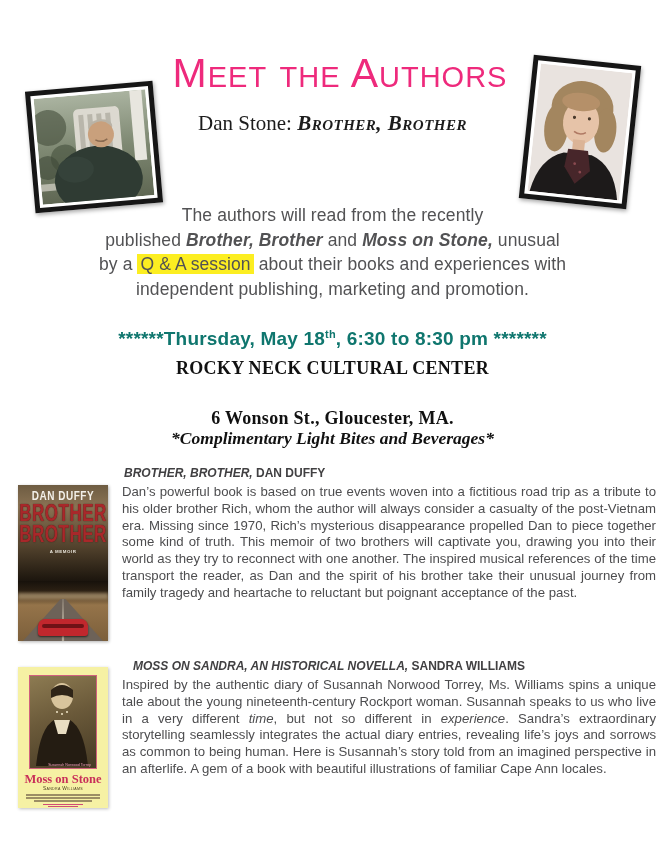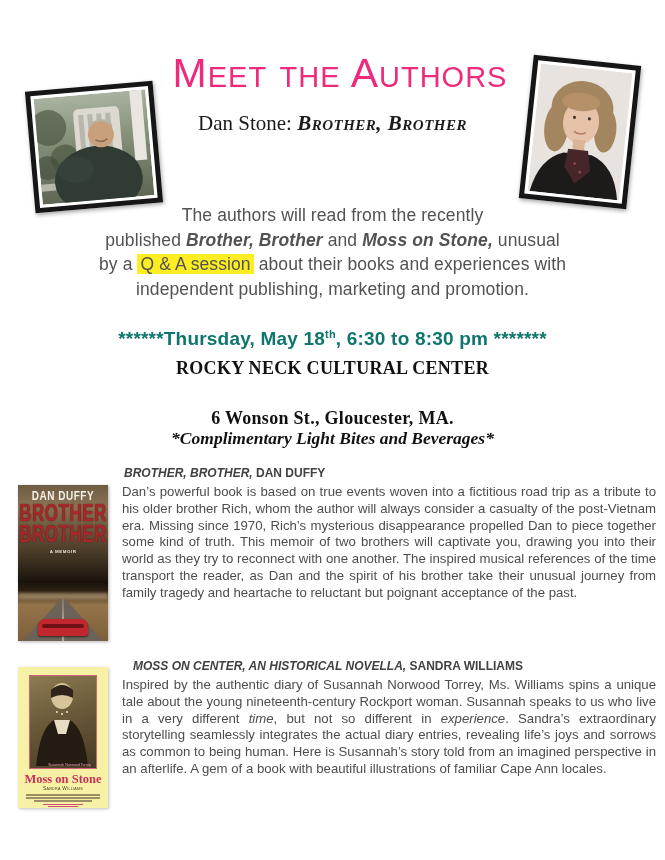--- a/index.html
+++ b/index.html
@@ -194,18 +194,18 @@
     </div>
     <div class="c2-title">Moss on Stone</div>
     <div class="c2-author">Sandra Williams</div>
     <div class="c2-line c2-l1"></div>
     <div class="c2-line c2-l2"></div>
     <div class="c2-line c2-l3"></div>
     <div class="c2-pline c2-p1"></div>
     <div class="c2-pline c2-p2"></div>
   </div>
   <div class="book-head bh2">
-    <span class="ital">MOSS ON CENTER, AN HISTORICAL NOVELLA,</span>
+    <span class="ital">MOSS ON SANDRA, AN HISTORICAL NOVELLA,</span>
     <span>SANDRA WILLIAMS</span>
   </div>
   <p class="book-body bb2"><span>Inspired by the authentic diary of Susannah Norwood Torrey, Ms. Williams spins a unique tale about the young nineteenth-century Rockport woman. Susannah speaks to us who live in a very different </span><span class="ital">time</span><span>, but not so different in </span><span class="ital">experience</span><span>. Sandra’s extraordinary storytelling seamlessly integrates the actual diary entries, revealing life’s joys and sorrows as common to being human. Here is Susannah’s story told from an imagined perspective in an afterlife. A gem of a book with beautiful illustrations of familiar Cape Ann locales.</span></p>
 
 </div>
 
 </body></html>

